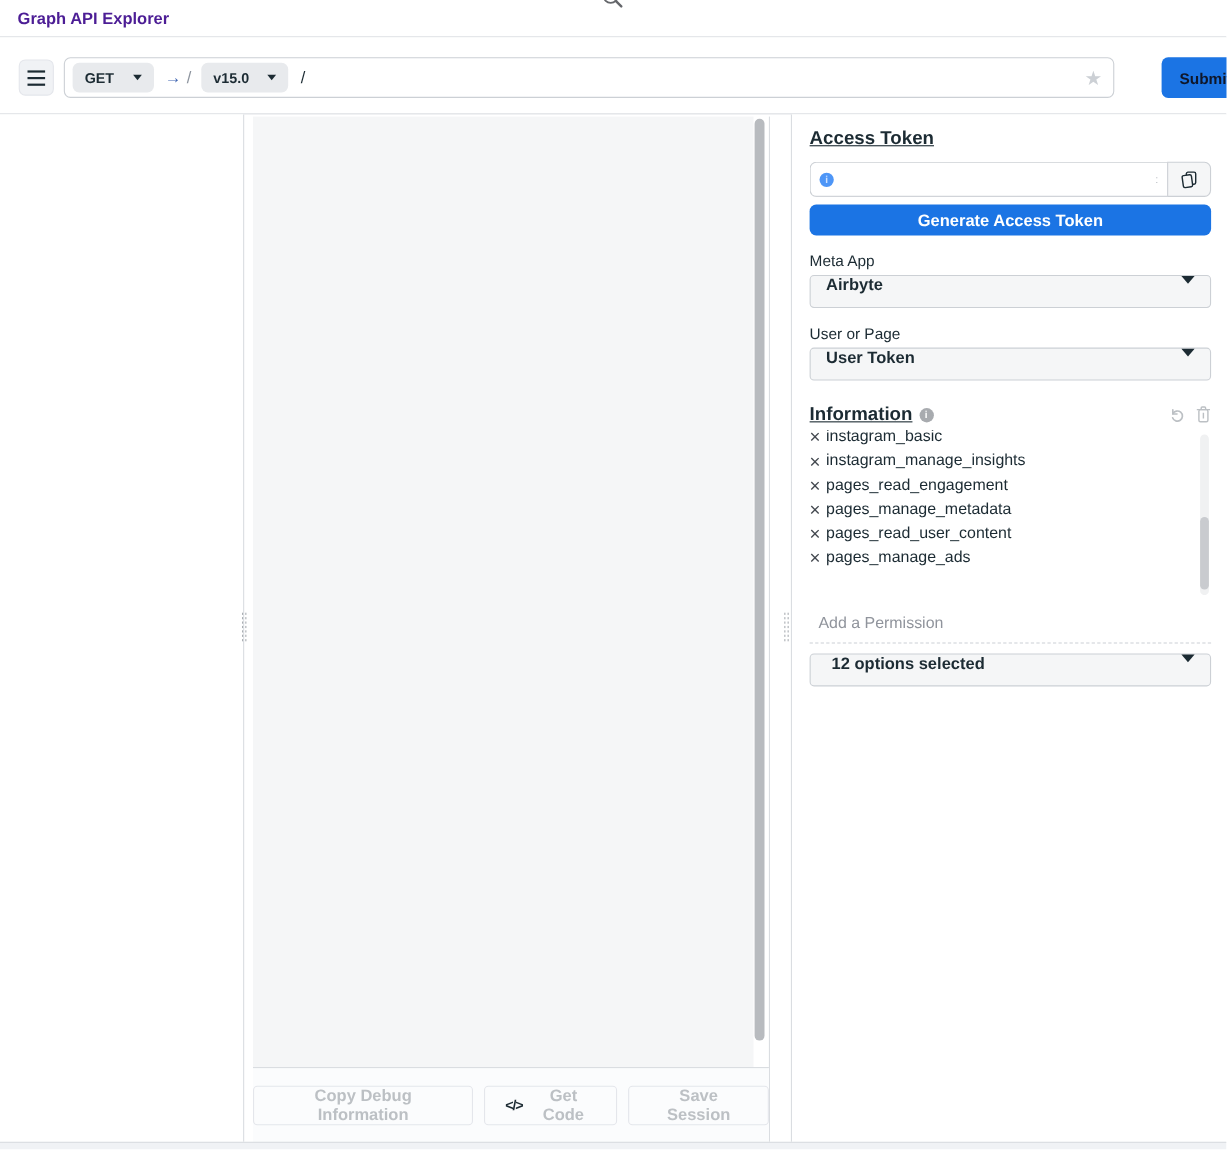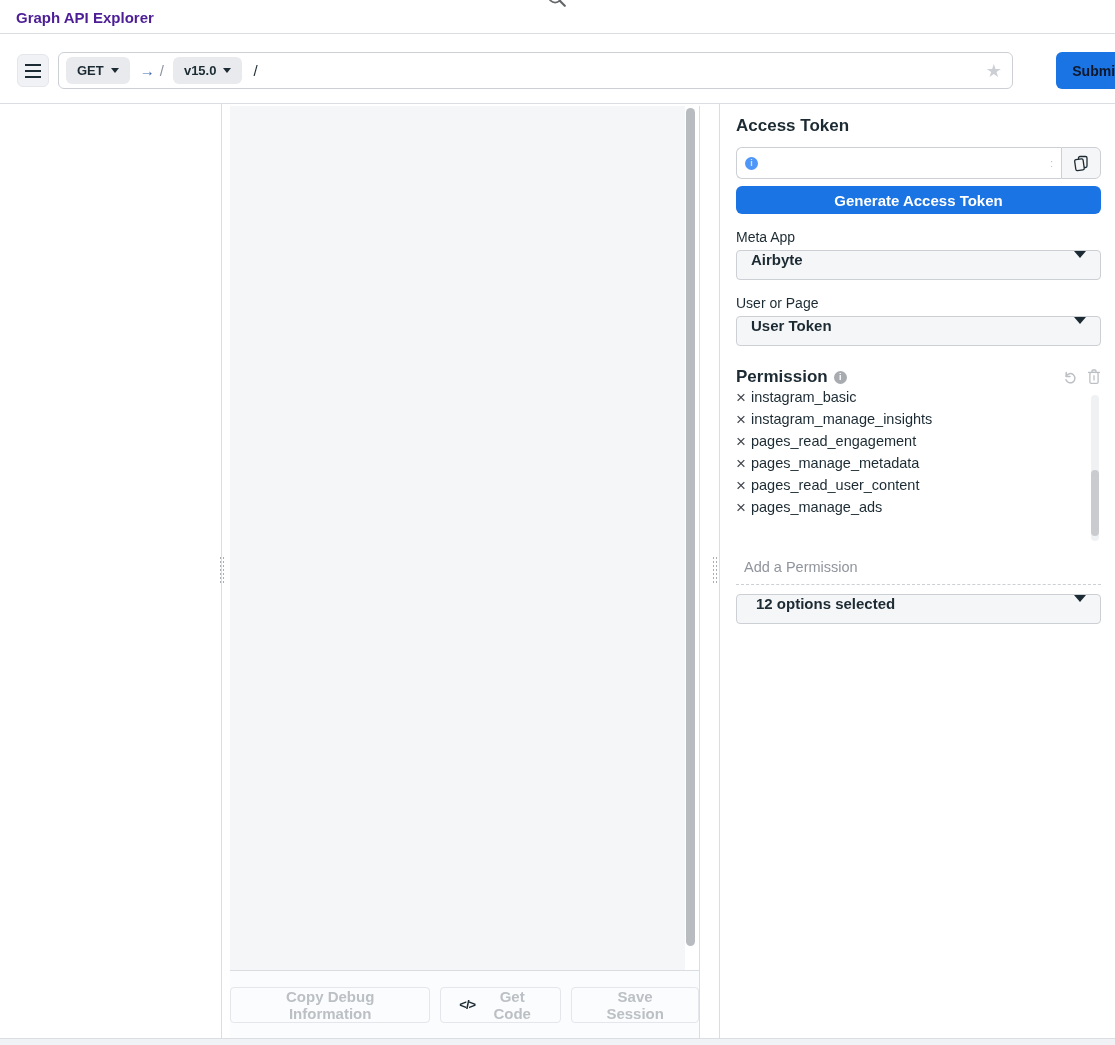--- a/index.html
+++ b/index.html
@@ -10,21 +10,21 @@
   
   .top-header { position:absolute; top:0; left:0; width:1115px; height:34px; background:#fff; border-bottom:1px solid #dadde1; }
   .app-title { position:absolute; left:16px; top:9px; font-size:15px; font-weight:700; color:#4c1d95; }
   .search-partial { position:absolute; left:546px; top:-13px; }
 
   
   .toolbar { position:absolute; top:34px; left:0; width:1115px; height:70px; background:#fff; border-bottom:1px solid #dadde1; }
   .hamburger-btn { position:absolute; left:17px; top:20px; width:32px; height:33px; background:#f0f2f5; border:1px solid #e4e6eb; border-radius:6px; display:flex; flex-direction:column; justify-content:center; align-items:center; gap:4px; cursor:pointer; }
   .hamburger-btn span { display:block; width:16px; height:2px; background:#1c2b33; }
   .request-bar { position:absolute; left:58px; top:18px; width:955px; height:37px; border:1px solid #ccd0d5; border-radius:6px; display:flex; align-items:center; padding:0 10px 0 7px; background:#fff; }
-  .method-pill, .version-pill { height:27px; background:#e8eaed; border-radius:6px; display:flex; align-items:center; gap:7px; padding:0 11px; font-size:13px; font-weight:700; color:#1c2b33; cursor:pointer; }
+  .method-pill, .version-pill { height:27px; background:#e8eaed; border-radius:6px; display:flex; align-items:center; gap:17px; padding:0 11px; font-size:13px; font-weight:700; color:#1c2b33; cursor:pointer; }
   .caret-sm { width:0; height:0; border-left:4px solid transparent; border-right:4px solid transparent; border-top:5px solid #1c2b33; }
   .req-arrow { color:#4267b2; font-size:15px; margin:0 5px 0 10px; }
   .slash-light { color:#8d949e; font-size:15px; }
   .version-pill { margin-left:9px; }
   .path-text { margin-left:11px; font-size:15px; color:#1c2b33; }
   .bar-spacer { flex:1; }
   .star-icon { color:#ccd0d5; font-size:18px; line-height:1; cursor:pointer; }
   .submit-btn { position:absolute; left:1056px; top:18px; width:80px; height:37px; background:#1b74e4; color:#0f172a; font-size:14px; font-weight:700; border:none; border-radius:6px; display:flex; align-items:center; justify-content:center; cursor:pointer; }
 
   
@@ -36,21 +36,21 @@
 
   .middle-panel { position:absolute; left:230px; top:106px; width:470px; height:932px; background:#fff; border-right:1px solid #dadde1; }
   .response-area { position:absolute; left:0; top:0; width:455px; height:864px; background:#f5f6f7; }
   .mid-scrollbar { position:absolute; left:456px; top:1px; width:9px; height:843px; }
   .mid-scroll-thumb { position:absolute; left:0; top:1px; width:9px; height:838px; background:#b8bbbf; border-radius:5px; }
   .response-footer { position:absolute; left:0; top:864px; width:469px; height:68px; background:#fbfcfd; border-top:1px solid #dadde1; display:flex; align-items:center; justify-content:center; gap:10px; }
   .footer-btn { height:36px; padding:0 18px; background:transparent; border:1px solid #e4e6eb; border-radius:4px; color:#bcc0c4; font-size:15px; font-weight:600; display:flex; align-items:center; gap:7px; cursor:pointer; font-family:inherit; }
   .code-glyph { color:#1c2b33; font-weight:700; font-size:13px; letter-spacing:-1px; }
 
   .right-panel { position:absolute; left:719px; top:104px; width:396px; height:934px; background:#fff; border-left:1px solid #dadde1; padding:13px 14px 0 16px; }
-  .section-heading { font-size:17px; font-weight:700; color:#1c2b33; line-height:18px; }
+  .section-heading { font-size:17px; font-weight:700; color:#1c2b33; line-height:18px;text-decoration:underline; }
 
   .token-row { display:flex; margin-top:12px; height:32px; }
   .token-input { flex:1; border:1px solid #ccd0d5; border-right:none; border-radius:6px 0 0 6px; background:#fff; display:flex; align-items:center; padding:0 8px; cursor:text; }
   .info-badge { width:13px; height:13px; border-radius:50%; background:#4e96f7; color:#cfe2ff; font-size:9px; font-weight:700; display:flex; align-items:center; justify-content:center; line-height:1; }
   .token-dots { margin-left:auto; color:#b9bdc3; font-size:10px; }
   .copy-btn { width:40px; border:1px solid #ccd0d5; border-radius:0 6px 6px 0; background:#f5f6f7; display:flex; align-items:center; justify-content:center; cursor:pointer; }
 
   .generate-btn { margin-top:7px; width:100%; height:28px; background:#1b74e4; border:none; border-radius:6px; color:#fff; font-size:15px; font-weight:700; display:flex; align-items:center; justify-content:center; cursor:pointer; font-family:inherit; }
 
   .field-label { margin-top:15px; font-size:14px; color:#1c2b33; }
@@ -191,21 +191,21 @@
       <span class="caret-md"></span>
     </div>
 
     <div class="field-label">User or Page</div>
     <div class="select-box">
       <span>User Token</span>
       <span class="caret-md"></span>
     </div>
 
     <div class="perm-header">
-      <span class="section-heading">Permission</span>
+      <span class="section-heading">Information</span>
       <span class="info-badge-gray">i</span>
       <span class="perm-actions">
         <svg width="15" height="15" viewBox="0 0 15 15">
           <path d="M3.2 6.2 A 4.6 4.6 0 1 1 3.0 9.8" fill="none" stroke="#bcc0c4" stroke-width="1.5" stroke-linecap="round"></path>
           <polyline points="3.2,2.6 3.2,6.4 7.0,6.4" fill="none" stroke="#bcc0c4" stroke-width="1.5" stroke-linecap="round" stroke-linejoin="round"></polyline>
         </svg>
         <svg width="14" height="16" viewBox="0 0 14 16">
           <path d="M5 3 V1.9 a0.9 0.9 0 0 1 0.9-0.9 h2.2 a0.9 0.9 0 0 1 0.9 0.9 V3" fill="none" stroke="#bcc0c4" stroke-width="1.3"></path>
           <line x1="1" y1="3.4" x2="13" y2="3.4" stroke="#bcc0c4" stroke-width="1.3"></line>
           <rect x="2.9" y="3.4" width="8.2" height="11" rx="1.4" fill="none" stroke="#bcc0c4" stroke-width="1.3"></rect>

